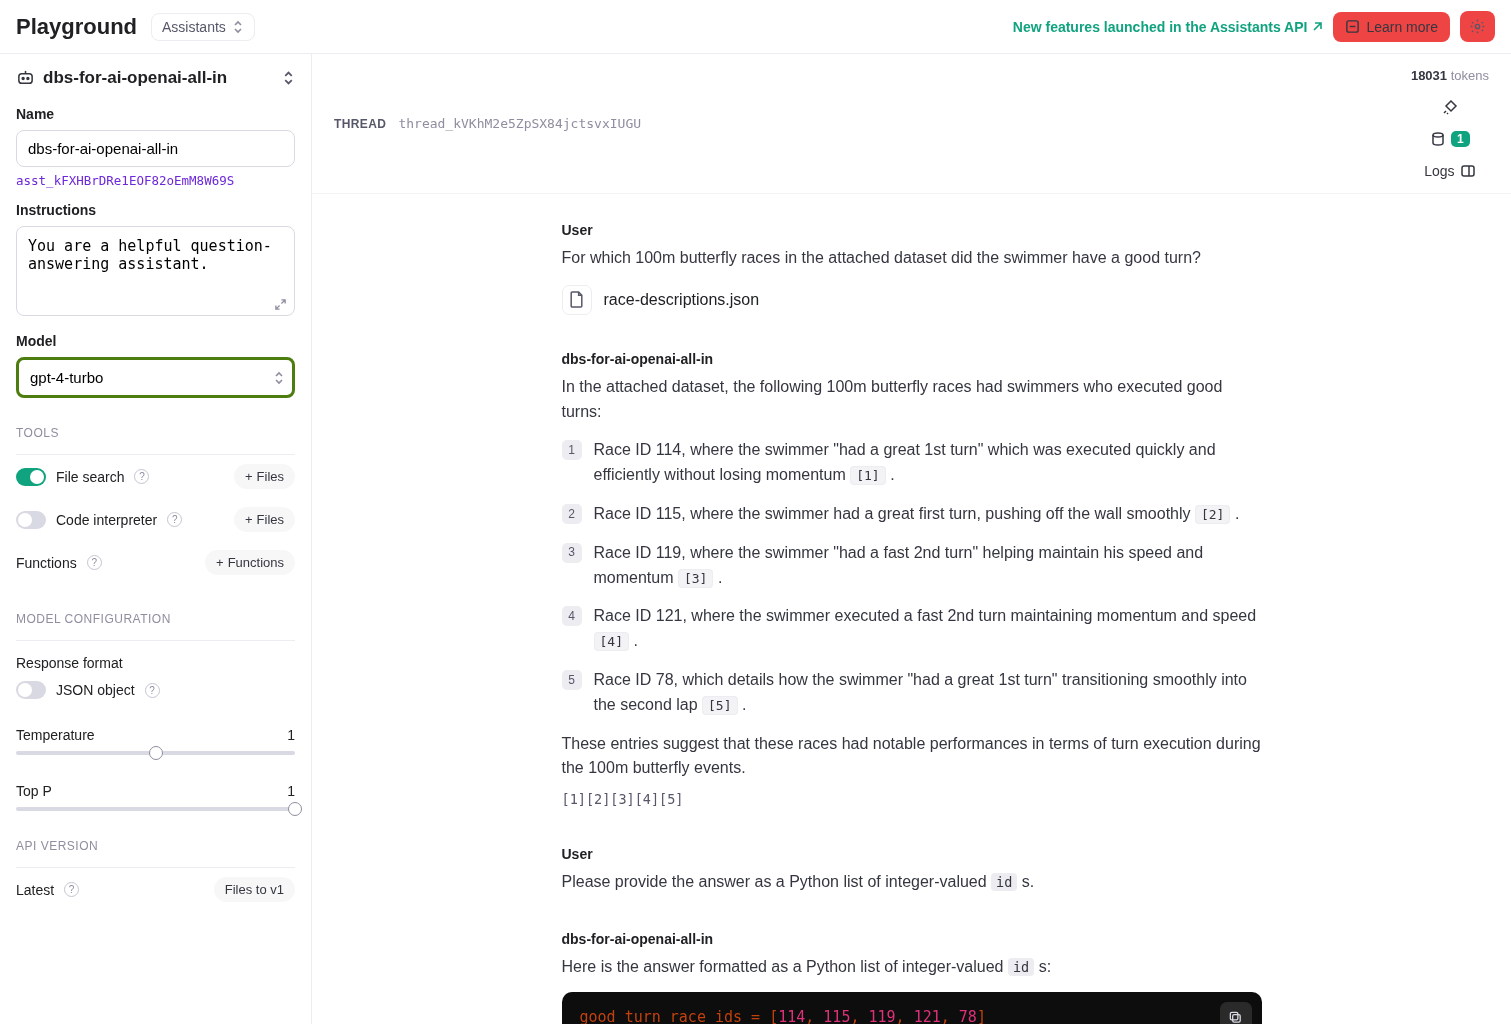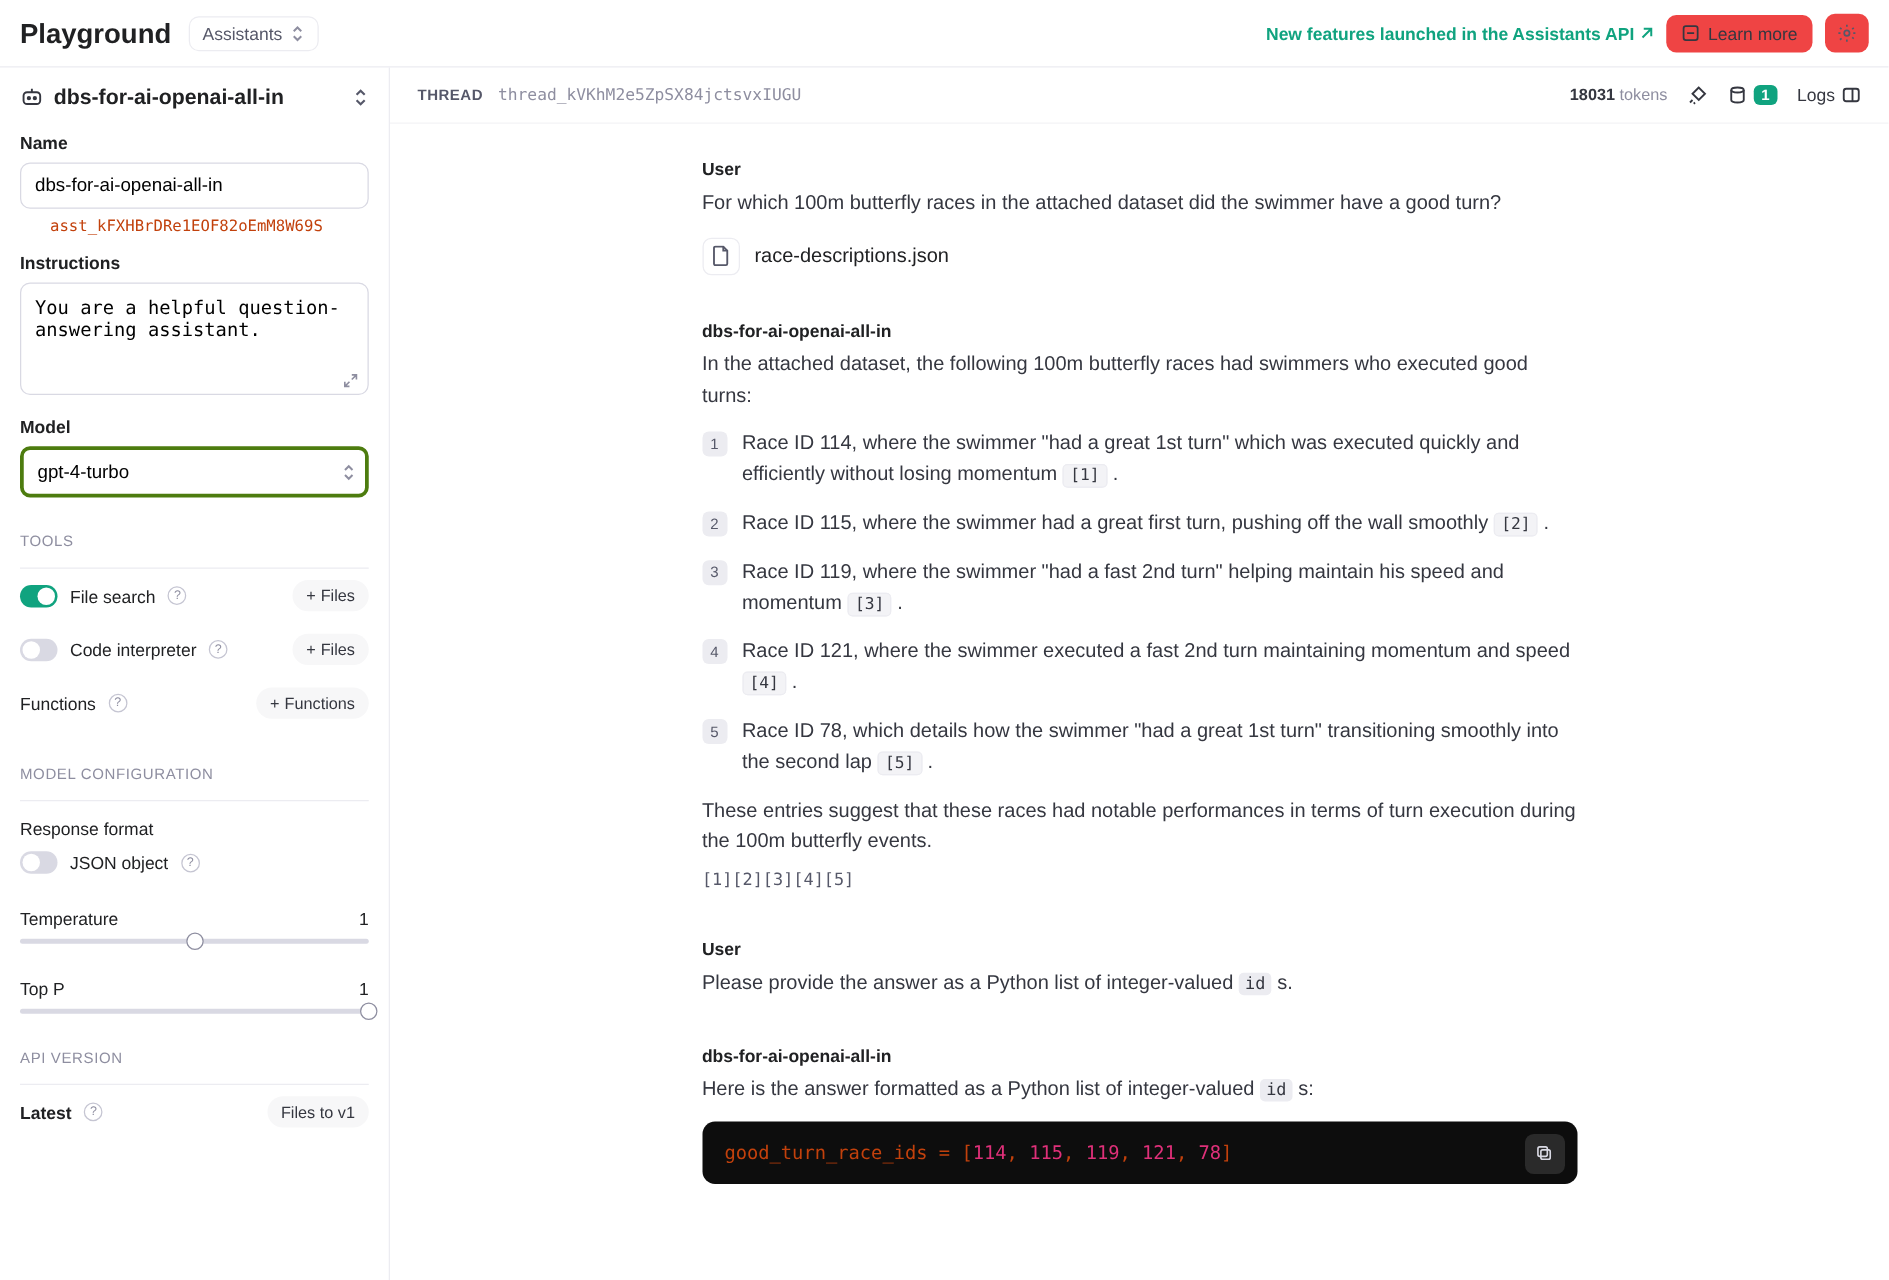--- a/index.html
+++ b/index.html
@@ -18,21 +18,21 @@
 
 .layout { display: flex; height: calc(100vh - 54px); }
 .sidebar { width: 312px; min-width: 312px; border-right: 1px solid #ececf1; padding: 14px 16px; overflow-y: auto; }
 .content { flex: 1; display: flex; flex-direction: column; overflow: hidden; }
 
 
 .assistant-header { display: flex; align-items: center; justify-content: space-between; margin-bottom: 18px; }
 .assistant-title { display: flex; align-items: center; gap: 8px; font-weight: 600; font-size: 17px; }
 .field-label { font-weight: 600; font-size: 14px; margin-bottom: 8px; display: block; }
 .text-input { width: 100%; border: 1px solid #d9d9e3; border-radius: 8px; padding: 9px 11px; font-size: 15px; }
-.asst-id { font-family: ui-monospace, SFMono-Regular, Menlo, monospace; color: #c2410c; font-size: 12.5px; margin-top: 6px; margin-left: 24px; }
+.asst-id { font-family: ui-monospace, SFMono-Regular, Menlo, monospace; color: #6d28d9; font-size: 12.5px; margin-top: 6px; }
 .section { margin-top: 14px; }
 .textarea { width: 100%; border: 1px solid #d9d9e3; border-radius: 8px; padding: 10px 11px; font-size: 15px; height: 90px; resize: none; position: relative; }
 .textarea-wrap { position: relative; }
 .expand-handle { position: absolute; right: 8px; bottom: 8px; color: #8e8ea0; }
 .select-wrap { position: relative; }
 .select { width: 100%; border: 3px solid #4d7c0f; border-radius: 8px; padding: 9px 11px; font-size: 15px; background: #fff; appearance: none; }
 .select-chevron { position: absolute; right: 10px; top: 50%; transform: translateY(-50%); color: #8e8ea0; }
 
 .cat-label { font-size: 12px; letter-spacing: 0.5px; color: #8e8ea0; margin-top: 28px; margin-bottom: 12px; font-weight: 500; }
 .tool-row { display: flex; align-items: center; justify-content: space-between; padding: 9px 0; }
@@ -50,21 +50,21 @@
 .slider-row { margin-top: 28px; }
 .slider-head { display: flex; justify-content: space-between; font-weight: 500; margin-bottom: 8px; }
 .slider { width: 100%; height: 4px; background: #d9d9e3; border-radius: 2px; position: relative; }
 .slider .thumb { width: 14px; height: 14px; background: #fff; border: 1.5px solid #8e8ea0; border-radius: 50%; position: absolute; top: -5px; transform: translateX(-50%); }
 
 
 .thread-bar { display: flex; align-items: center; justify-content: space-between; padding: 14px 22px; border-bottom: 1px solid #f3f3f6; }
 .thread-left { display: flex; align-items: center; gap: 12px; }
 .thread-label { font-size: 12px; letter-spacing: 0.4px; color: #565869; font-weight: 600; }
 .thread-id { font-family: ui-monospace, SFMono-Regular, Menlo, monospace; color: #8e8ea0; font-size: 13px; }
-.thread-right { display: flex; align-items: flex-start; gap: 16px; font-size: 14px; }
+.thread-right { display: flex; align-items: center; gap: 16px; font-size: 14px; flex-direction: column; }
 .tokens { color: #8e8ea0; font-size: 13px; }
 .tokens b { color: #353740; font-weight: 600; }
 .badge-green { background: #10a37f; color: #fff; border-radius: 5px; padding: 1px 6px; font-size: 12px; font-weight: 600; }
 .thread-action { display: flex; align-items: center; gap: 5px; cursor: pointer; color: #353740; }
 
 
 .conv { flex: 1; overflow-y: auto; padding: 28px 0 60px 0; }
 .conv-inner { max-width: 720px; margin: 0 auto; padding: 0 10px; }
 .msg { margin-bottom: 36px; }
 .role { font-weight: 700; font-size: 14px; margin-bottom: 8px; }
@@ -241,21 +241,21 @@
       </div>
       <div class="slider">
           <div class="thumb" style="left:100%"></div>
         </div>
     </div>
 
     <div class="cat-label">API VERSION</div>
     <hr class="divider">
     <div class="tool-row">
       <div class="tool-left">
-        <span style="font-weight:700">Latest</span>
+        <span style="font-weight:400">Latest</span>
         <span class="info-icon">?</span>
       </div>
       <button class="pill-btn">
         <span>Files to v1</span>
       </button>
     </div>
   </div>
 
   <div class="content">
     <div class="thread-bar">

